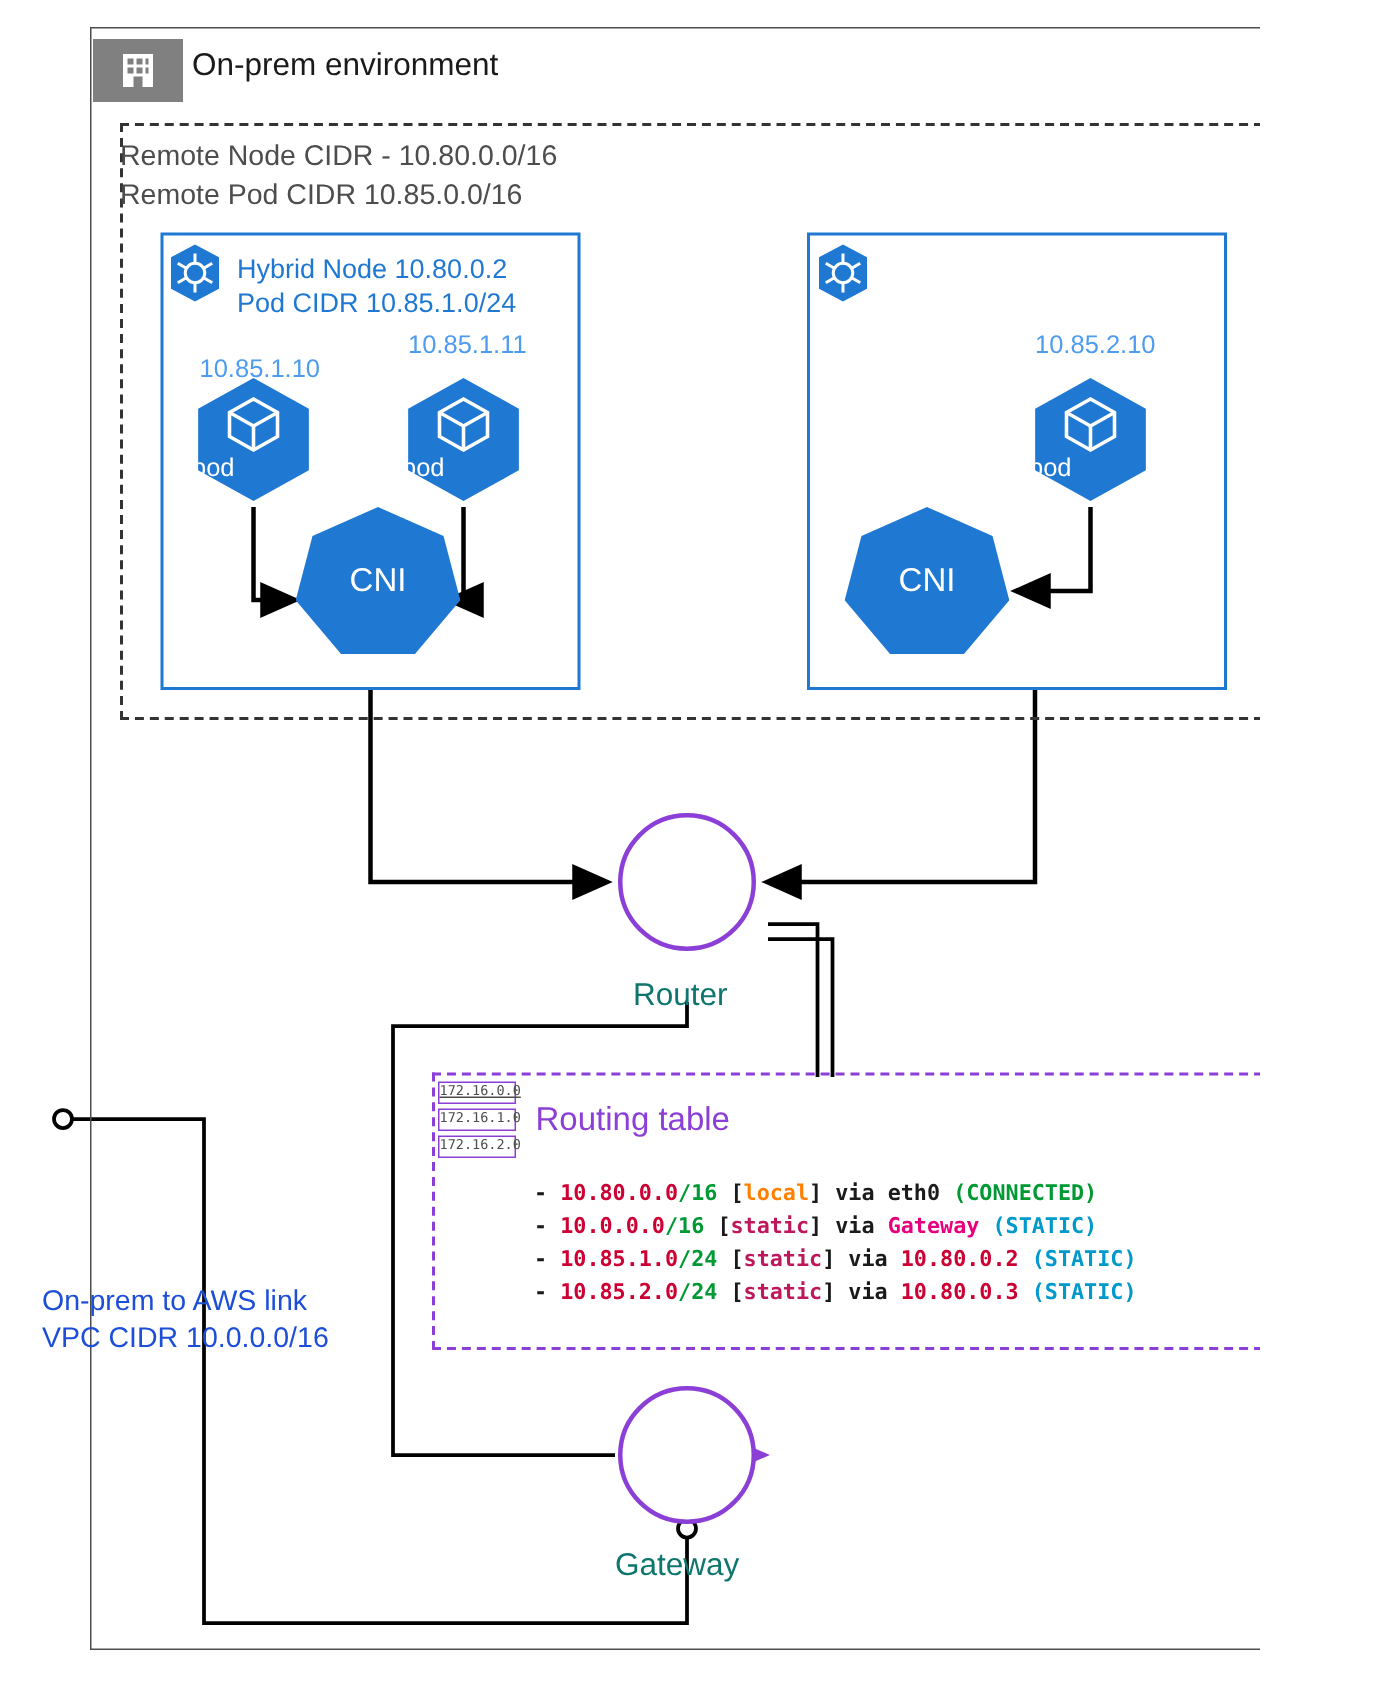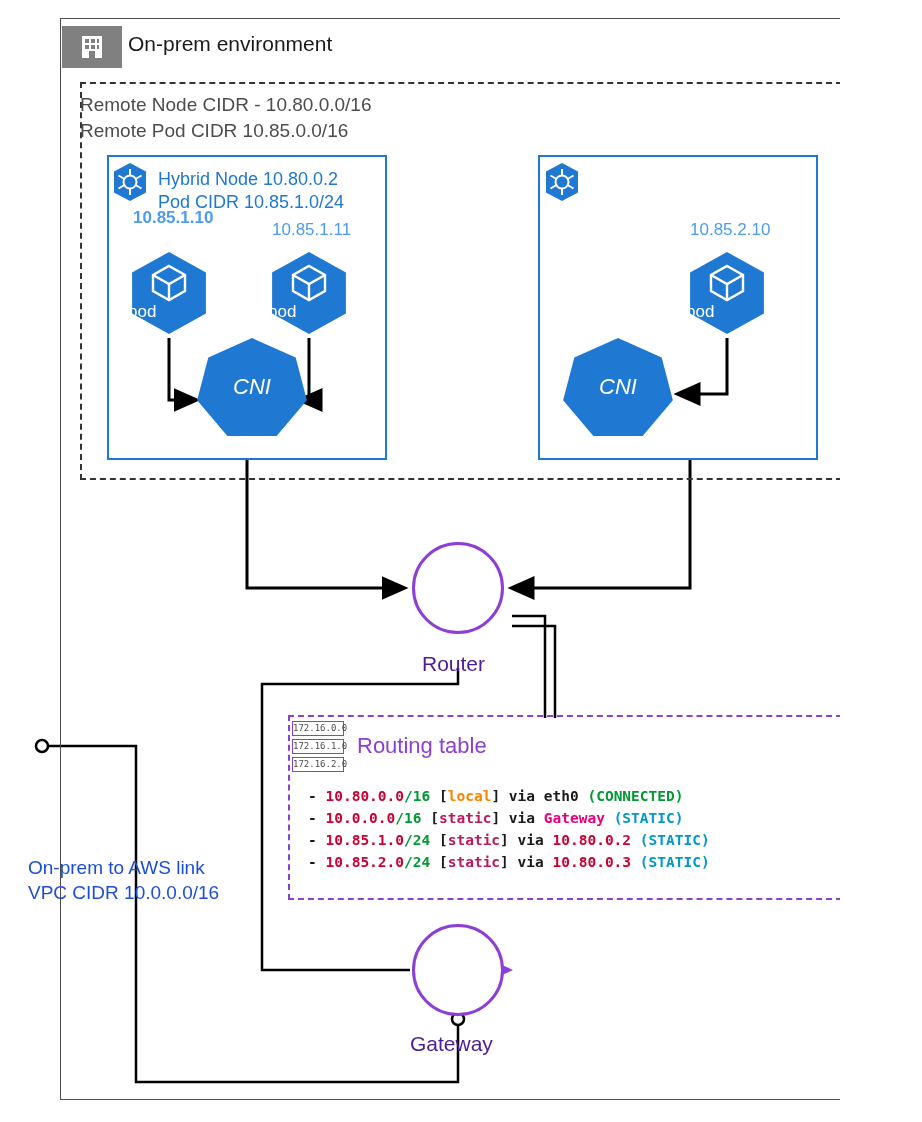--- a/index.html
+++ b/index.html
@@ -72,21 +72,21 @@
     white-space: nowrap;
   }
   #node1-title { left: 158px; top: 168px; }
   #node2-title { left: 596px; top: 168px; }
 
   .pod-ip {
     font-size: 17px;
     color: #4d9cf0;
     white-space: nowrap;
   }
-  #node1-ip1 { left: 133px; top: 208px; font-weight: bold; }
+  #node1-ip1 { left: 133px; top: 236px; }
   #node1-ip2 { left: 272px; top: 220px; }
   #node2-ip1 { left: 690px; top: 220px; }
 
   
   .k8s-logo {
     width: 44px; height: 44px;
   }
   #node1-logo { left: 108px; top: 160px; }
   #node2-logo { left: 540px; top: 160px; }
 
@@ -113,21 +113,21 @@
     text-align: left;
     color: #ffffff;
     font-size: 17px;
   }
   #pod1 { left: 128px; top: 252px; }
   #pod2 { left: 268px; top: 252px; }
   #pod3 { left: 686px; top: 252px; }
 
   
   .cni {
-    width: 112px; height: 102px; font-style: italic;
+    width: 112px; height: 102px;
   }
   .cni .shape {
     position: absolute; left: 0; top: 0;
     width: 112px; height: 102px;
     background: #1f78d1;
     clip-path: polygon(50% 0%, 89% 19%, 99% 61%, 72% 96%, 28% 96%, 1% 61%, 11% 19%);
   }
   .cni .cni-label {
     position: absolute;
     left: 0; top: 36px;
@@ -144,21 +144,21 @@
     width: 92px; height: 92px;
     border: 3px solid #8c3fd6;
     border-radius: 50%;
     box-sizing: border-box;
     background: #ffffff;
   }
   #router-circle { left: 412px; top: 542px; }
   #gateway-circle { left: 412px; top: 924px; }
   .device-label {
     font-size: 21px;
-    color: #4c1d95;
+    color: #0f766e;
     white-space: nowrap;
   }
   #router-label { left: 422px; top: 652px; }
   #gateway-label { left: 410px; top: 1032px; }
 
   
   #rt-box {
     left: 288px; top: 715px;
     width: 564px; height: 185px;
     border: 2px dashed #8c3fd6;
@@ -174,34 +174,34 @@
     width: 52px; height: 15px;
     border: 1px solid #8c3fd6;
     box-sizing: border-box;
     background: #ffffff;
     font-family: "DejaVu Sans Mono", monospace;
     font-size: 9px;
     color: #4d4d4d;
     line-height: 13px;
     text-align: center;
   }
-  #rt-chip0 { left: 292px; top: 721px; }
+  #rt-chip0 { left: 292px; top: 721px; text-decoration: underline; }
   #rt-chip1 { left: 292px; top: 739px; }
   #rt-chip2 { left: 292px; top: 757px; }
 
   #rt-rows {
     left: 308px; top: 785px;
     width: 530px;
     font-family: "DejaVu Sans Mono", monospace;
     font-size: 14.5px;
     line-height: 22px;
     font-weight: bold;
     white-space: nowrap;
   }
-  .rt-row { color: #1a1a1a; }
+  .rt-row { color: #1a1a1a; margin-left: 48px; }
   .c-dark { color: #1a1a1a; }
   .c-red { color: #cc0033; }
   .c-green { color: #009933; }
   .c-orange { color: #ff8000; }
   .c-blue { color: #be185d; }
   .c-magenta { color: #e6007e; }
   .c-teal { color: #0099cc; }
 
   
   #link-label {

